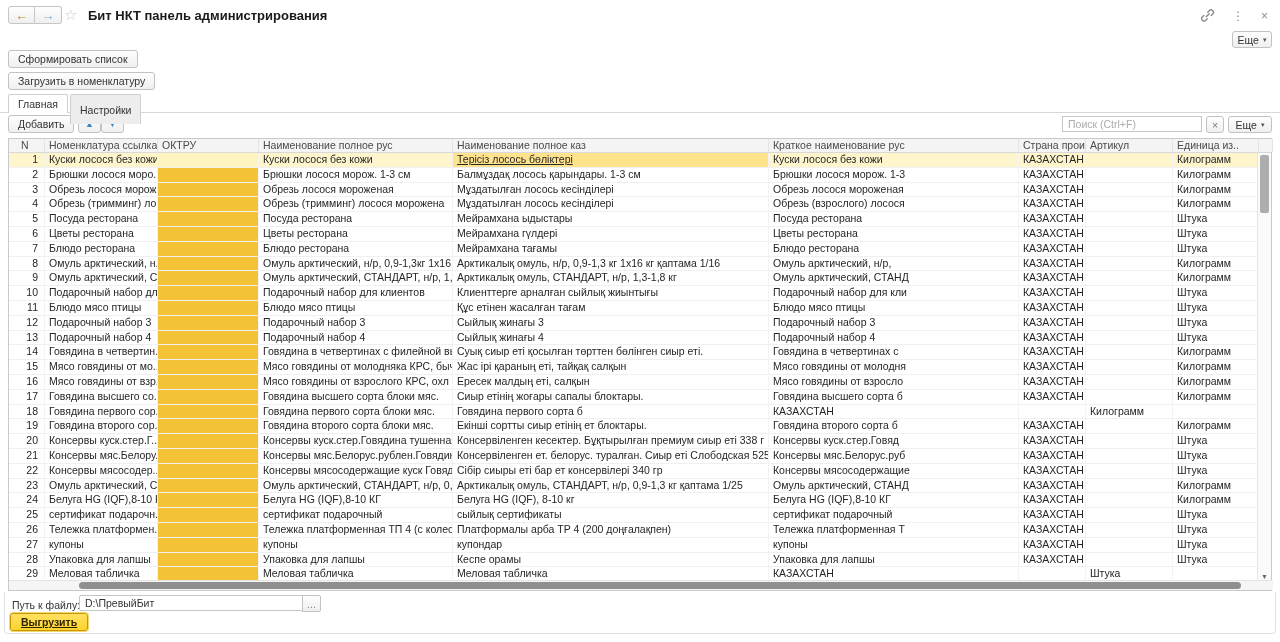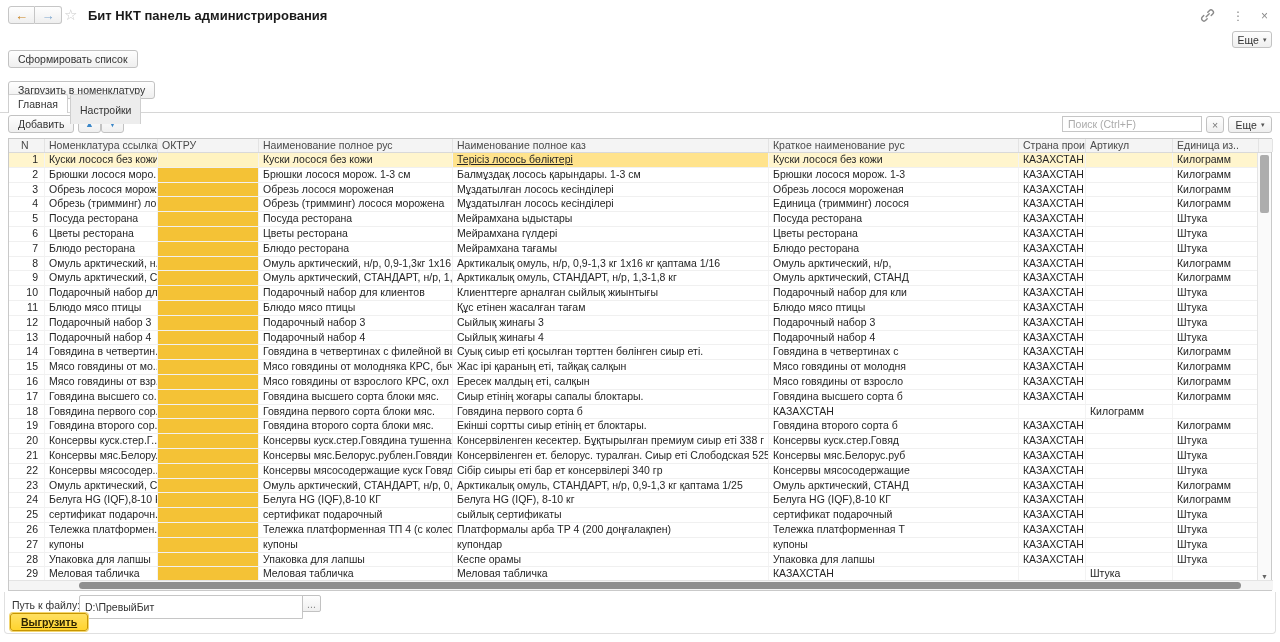--- a/index.html
+++ b/index.html
@@ -20,21 +20,21 @@
              background:linear-gradient(#FEFEFE,#EFEFEF); border:1px solid #C6C6C6; font-size:13px; font-weight:bold; }
   .nav-btn.back { border-radius:3px 0 0 3px; color:#C8811D; }
   .nav-btn.fwd  { border-radius:0 3px 3px 0; border-left:none; color:#7FA8D0; }
   .star { left:64px; top:6px; font-size:15px; color:#C9C9C9; }
   .page-title { left:88px; top:8px; font-size:13px; font-weight:bold; color:#1A1A1A; }
   .win-icons { right:12px; top:8px; display:flex; gap:17px; align-items:center; color:#8A8A8A; }
   .win-icons span { font-size:12px; }
   .more-top { left:1232px; top:31px; width:40px; height:17px; padding:0 6px; }
 
   .btn-form { left:8px; top:50px; }
-  .btn-load { left:8px; top:81px;text-align:right; }
+  .btn-load { left:8px; top:72px;text-align:right; }
 
   
   .tabs { left:8px; top:94px; display:flex; gap:2px; z-index:3; }
   .tab { height:30px; padding:0 9px; display:inline-flex; align-items:center;
          border:1px solid #CFCFCF; border-bottom:none; border-radius:2px 2px 0 0;
          background:#EDEDED; color:#333; }
   .tab.active { background:#fff; height:19px; position:relative; z-index:4;text-align:center; }
   .tabline { left:0; top:112px; width:1280px; height:1px; background:#D6D6D6; }
 
   
@@ -70,21 +70,21 @@
   .vthumb { position:absolute; left:2px; right:2px; top:2px; height:58px; background:#ADADAD; border-radius:2px; }
   .vdown { position:absolute; bottom:0; left:0; right:0; text-align:center; font-size:7px; color:#666; line-height:10px; }
   .hscroll { position:absolute; left:0; bottom:0; width:1264px; height:10px;
              background:#F5F5F5; border-top:1px solid #E4E4E4; }
   .hthumb { position:absolute; left:70px; top:1px; width:1162px; height:7px; background:#8F8F8F; border-radius:4px; }
   .hcorner { background:#F4F4F4; }
 
   
   .fgroup { left:4px; top:592px; width:1272px; height:42px; border:1px solid #E0E0E0; border-top:none; border-radius:0 0 4px 4px; }
   .flabel { position:absolute; left:7px; top:7px; color:#333; }
-  .fpath { position:absolute; left:74px; top:3px; width:224px; height:24px; border:1px solid #C6C6C6;
+  .fpath { position:absolute; left:74px; top:3px; width:224px; height:16px; border:1px solid #C6C6C6;
            border-radius:2px 0 0 2px; padding:0 5px; font-size:10.5px; color:#333; font-family:"Liberation Sans",sans-serif; }
   .fbrowse { position:absolute; left:297px; top:3px; width:19px; height:17px; padding:0; border-radius:0 2px 2px 0; color:#888; }
   .btn-export { position:absolute; left:5px; top:21px; height:18px; padding:0 10px;
                 background:linear-gradient(#FFE062,#FFD42E); border:1px solid #C79600; border-radius:3px;
                 box-shadow:0 0 0 1px #F3D670; font-weight:bold; color:#2E2500; }
 </style>
 </head>
 <body>
 
 <div class="abs nav-group">
@@ -189,21 +189,21 @@
         <div class="tcell art"></div>
         <div class="tcell unit">Килограмм</div>
       </div>
       <div class="trow">
         <div class="tcell marker"></div>
         <div class="tcell num">4</div>
         <div class="tcell nom">Обрезь (тримминг) ло...</div>
         <div class="tcell oktr"></div>
         <div class="tcell ru">Обрезь (тримминг) лосося морожена</div>
         <div class="tcell kz">Мұздатылған лосось кесінділері</div>
-        <div class="tcell short">Единица (тримминг) лосося</div>
+        <div class="tcell short">Обрезь (взрослого) лосося</div>
         <div class="tcell country">КАЗАХСТАН</div>
         <div class="tcell art"></div>
         <div class="tcell unit">Килограмм</div>
       </div>
       <div class="trow">
         <div class="tcell marker"></div>
         <div class="tcell num">5</div>
         <div class="tcell nom">Посуда ресторана</div>
         <div class="tcell oktr"></div>
         <div class="tcell ru">Посуда ресторана</div>

